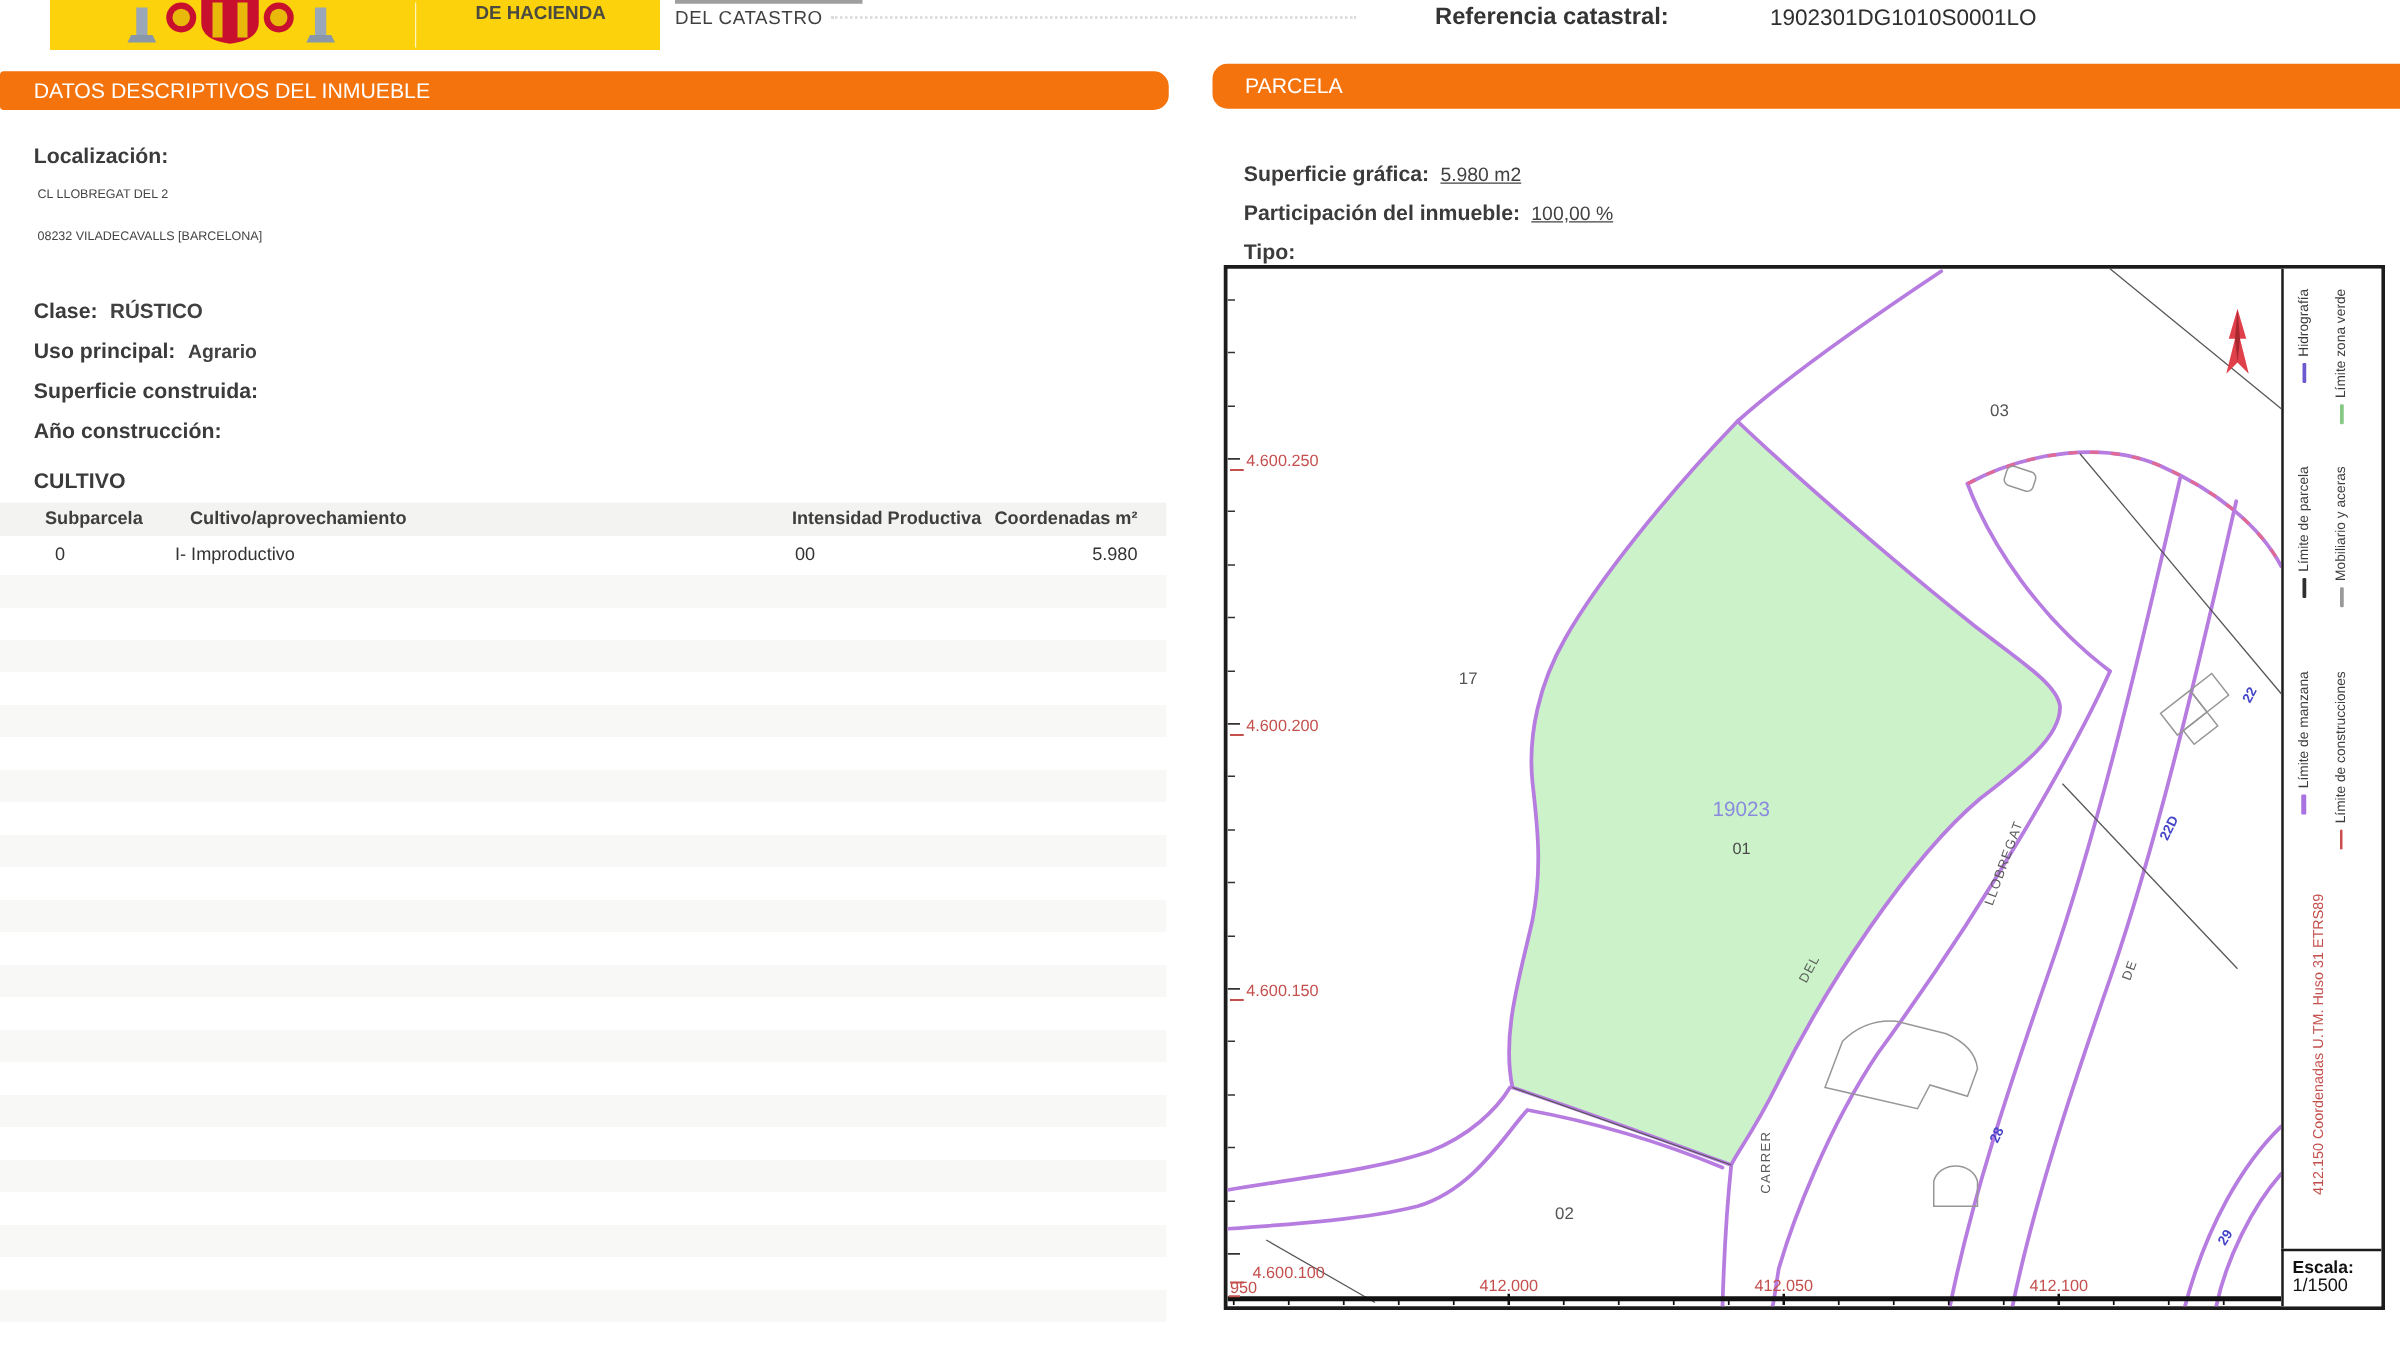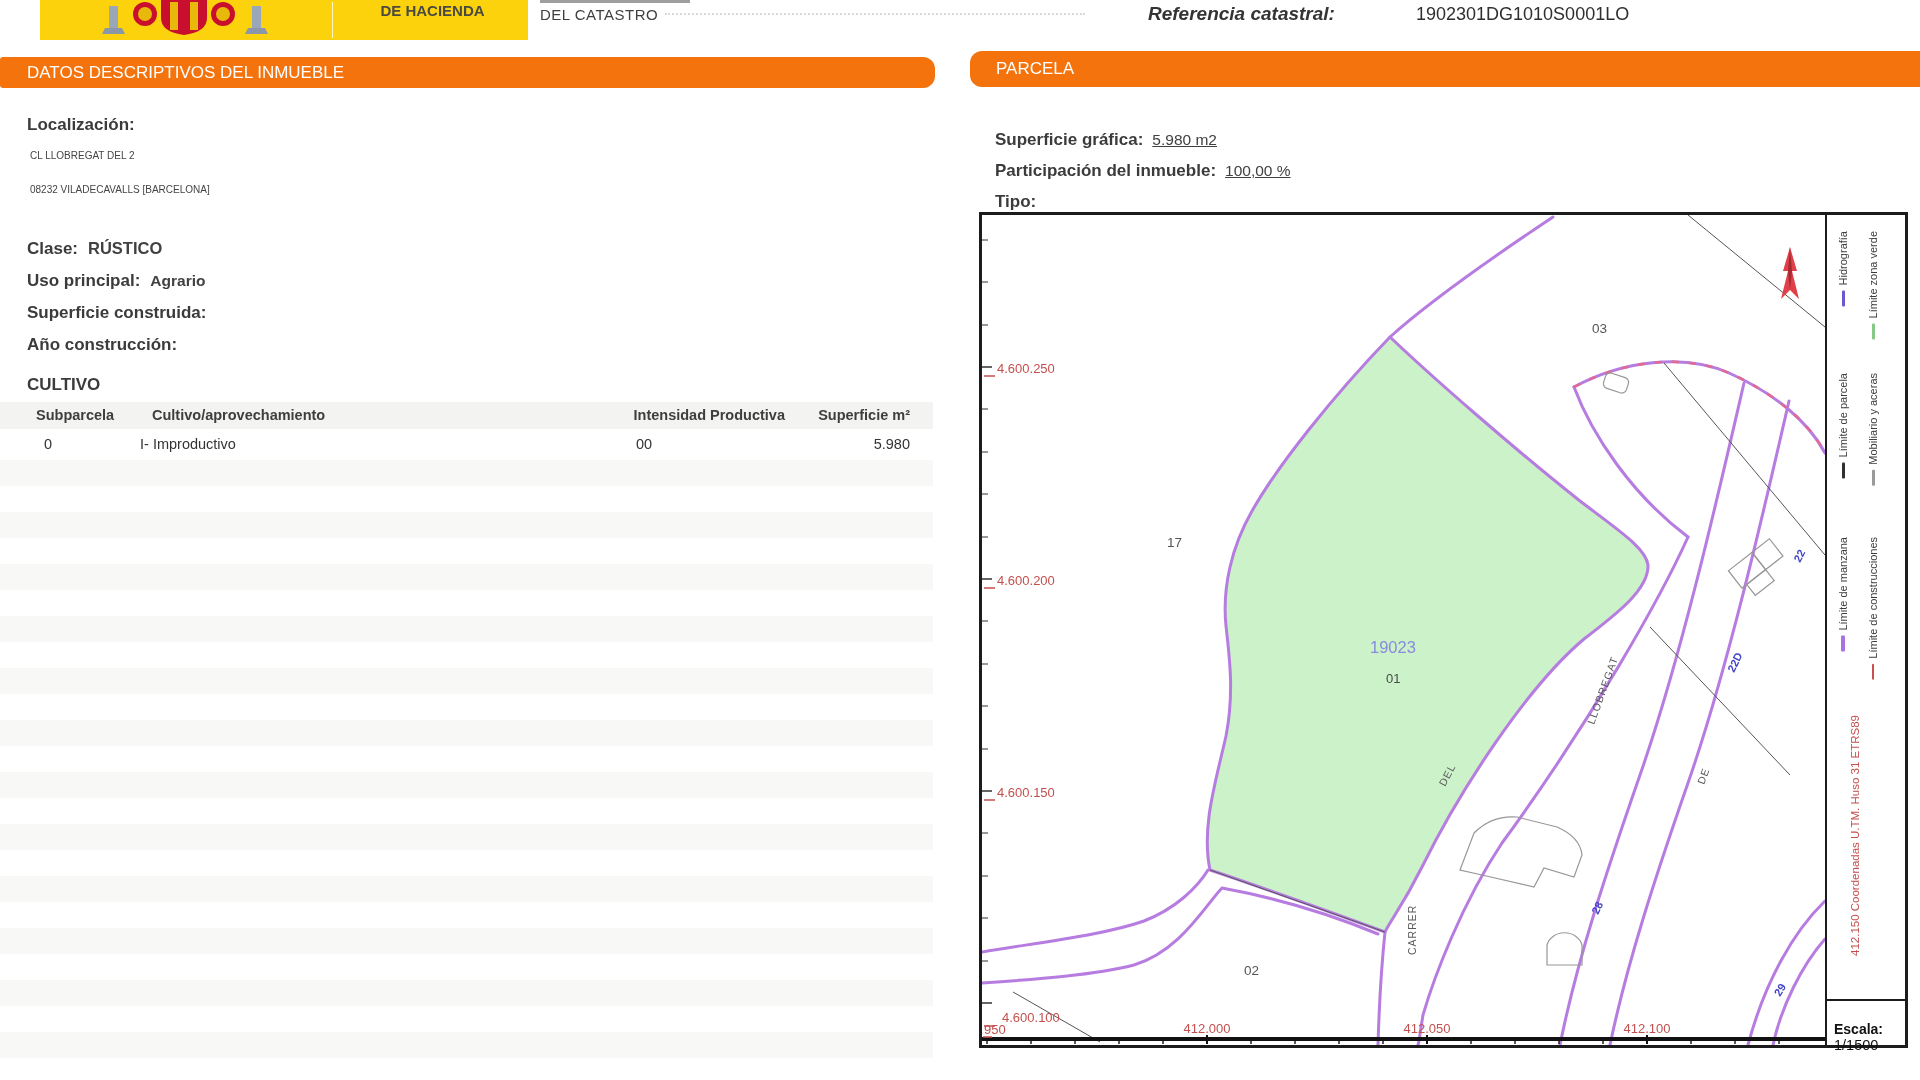--- a/index.html
+++ b/index.html
@@ -8,21 +8,21 @@
   .abs { position:absolute; }
 
   
   .banner { left:40px; top:0; width:488px; height:40px; background:#FBD20B;padding-left:10px; }
   .banner-divider { left:292px; top:2px; width:1px; height:36px; background:rgba(255,255,255,.75); position:absolute; }
   .banner-text { position:absolute; left:300px; top:2px; width:185px; text-align:center;
                  font-weight:bold; font-size:15px; color:#4a4a40; }
   .catastro-text { left:540px; top:6px; font-size:15px; color:#3f3f3f; letter-spacing:.5px; }
   .cut-remnant { left:540px; top:0; width:150px; height:3px; background:#6a6a6a; opacity:.65; }
   .dotted-rule { left:665px; top:13px; width:420px; border-top:2px dotted #c9c9c9; opacity:.7; }
-  .ref-label { left:1148px; top:3px; font-size:19px; font-weight:bold; color:#343434;font-style:italic; }
+  .ref-label { left:1148px; top:3px; font-size:19px; font-weight:bold; color:#343434; }
   .ref-value { left:1416px; top:4px; font-size:18px; color:#2f2f2f; }
 
   
   .bar { background:#F4730D; color:#fff; font-weight:normal; display:flex; align-items:center; }
   .bar-left  { left:0; top:57px; width:935px; height:31px; border-radius:3px 12px 12px 3px; font-size:17px; padding-left:27px; }
   .bar-right { left:970px; top:51px; width:950px; height:36px; border-radius:12px 0 0 12px; font-size:17px; padding-left:26px; }
 
   
   .fld { left:27px; font-size:17px; }
   .fld b { color:#3b3b3b; }
@@ -45,21 +45,21 @@
   .map-box { left:979px; top:212px; width:929px; height:836px; border:3px solid #1c1c1c; background:#fff; }
   .map-svg { position:absolute; left:0; top:0; }
   .legend { position:absolute; right:0; top:0; width:80px; height:784px; border-left:2px solid #1c1c1c; background:#fff; }
   .legend-item { position:absolute; transform:rotate(-90deg) translate(-100%,0); transform-origin:0 0;
                  display:flex; align-items:center; gap:5px; white-space:nowrap;
                  font-size:11px; color:#3c3c3c; }
   .legend-item .sym { display:inline-block; width:16px; height:3px; border-radius:1px; }
   .coord-note { position:absolute; transform:rotate(-90deg) translate(-100%,0); transform-origin:0 0;
                 left:22px; top:500px; white-space:nowrap; font-size:11.5px; color:#C4504E; }
   .escala { position:absolute; right:0; bottom:0; width:80px; height:46px; border-left:2px solid #1c1c1c;
-            border-top:2px solid #1c1c1c; background:#fff; padding:20px 0 0 7px; }
+            border-top:2px solid #1c1c1c; background:#fff; padding:4px 0 0 7px; }
   .escala .l1 { font-weight:bold; font-size:14px; color:#111; }
   .escala .l2 { font-size:14.5px; color:#111; }
 
   svg text { font-family:"Liberation Sans", sans-serif; }
   .redlab { fill:#C4504E; font-size:13px; }
   .parlab { fill:#555; font-size:13.5px; }
   .street { fill:#5a5a5a; font-size:10.5px; letter-spacing:1px; }
   .roadnum { fill:#4444C8; font-size:11px; font-weight:bold; }
 </style>
 </head>
@@ -115,21 +115,21 @@
 </div>
 
 <div class="abs fld" style="top:375px">
   <b>CULTIVO</b>
 </div>
 
 <div class="abs thead">
   <span style="left:36px">Subparcela</span>
   <span style="left:152px">Cultivo/aprovechamiento</span>
   <span style="left:600px;width:185px;text-align:right">Intensidad Productiva</span>
-  <span style="left:770px;width:140px;text-align:right">Superficie m²</span>
+  <span style="left:770px;width:140px;text-align:right">Coordenadas m²</span>
 </div>
 <div class="abs trow">
   <span style="left:44px">0</span>
   <span style="left:140px">I- Improductivo</span>
   <span style="left:636px">00</span>
   <span style="left:770px;width:140px;text-align:right">5.980</span>
 </div>
 <div class="abs stripes"></div>
 
 <div class="abs pfld" style="top:130px">

